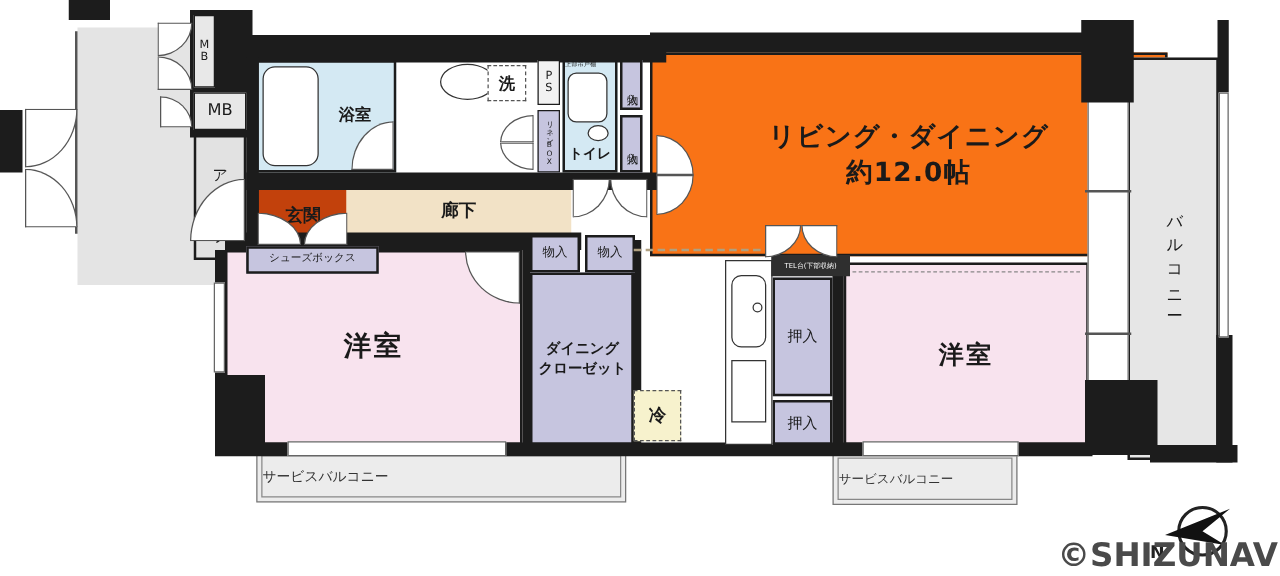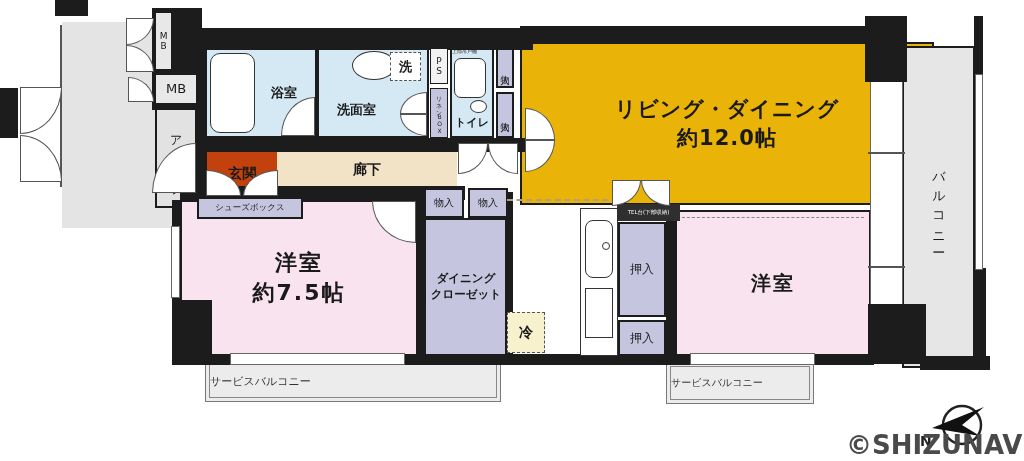--- a/index.html
+++ b/index.html
@@ -66,23 +66,20 @@
   <div class="abs wall" style="left:920px;top:356px;width:70px;height:14px;"></div>
   <div class="abs wall" style="left:973px;top:268px;width:13px;height:102px;"></div>
   <div class="abs wall" style="left:974px;top:16px;width:9px;height:58px;"></div>
 
   <div class="abs room" style="left:205px;top:48px;width:112px;height:90px;background:#d4e9f3;font-size:13px;padding-left:46px;">
       <span class="lbl">浴室</span>
     </div>
   <div class="abs fixture" style="left:210px;top:53px;width:45px;height:80px;border-radius:10px;"></div>
   <div class="abs arc" style="left:281px;top:97px;width:34px;height:39px;border-radius:100% 0 0 0;"></div>
 
-  <div class="abs room" style="left:317px;top:48px;width:112px;height:90px;background:#d4e9f3;font-size:13px;padding-top:34px;align-items:flex-start;padding-left:18px;">
-      <span class="lbl">洗面室</span>
-    </div>
   <div class="abs fixture" style="left:352px;top:51px;width:44px;height:29px;border-radius:50%;"></div>
   <div class="abs dashedbox" style="left:390px;top:52px;width:31px;height:29px;background:#fff;font-size:13px;">
       <span class="lbl">洗</span>
     </div>
   <div class="abs arc" style="left:400px;top:92px;width:27px;height:22px;border-radius:100% 0 0 0;"></div>
   <div class="abs arc" style="left:400px;top:114px;width:27px;height:22px;border-radius:0 0 0 100%;"></div>
 
   <div class="abs room vtext" style="left:430px;top:48px;width:18px;height:36px;background:#f2f2f2;border-width:1px;font-size:9px;z-index:4;">
       <span>PS</span>
     </div>
@@ -97,21 +94,21 @@
   <div class="abs fixture" style="left:454px;top:58px;width:32px;height:40px;border-radius:7px;"></div>
   <div class="abs fixture" style="left:470px;top:100px;width:17px;height:13px;border-radius:50%;"></div>
 
   <div class="abs room vtext purple" style="left:496px;top:48px;width:18px;height:40px;font-size:9px;z-index:4;">
       <span>物入</span>
     </div>
   <div class="abs room vtext purple" style="left:496px;top:92px;width:18px;height:46px;font-size:9px;z-index:4;">
       <span>物入</span>
     </div>
 
-  <div class="abs room" style="left:520px;top:42px;width:414px;height:163px;background:#eab308;font-size:21px;letter-spacing:1px;">
+  <div class="abs room" style="left:520px;top:42px;width:414px;height:163px;background:#f97316;font-size:21px;letter-spacing:1px;">
     <span class="lbl">リビング・ダイニング</span>
     <span class="lbl">約12.0帖</span>
   </div>
   <div class="abs arc" style="left:525px;top:140px;width:30px;height:32px;border-radius:0 0 100% 0;"></div>
   <div class="abs arc" style="left:525px;top:108px;width:30px;height:32px;border-radius:0 100% 0 0;"></div>
 
   <div class="abs room" style="left:205px;top:150px;width:75px;height:47px;background:#c2410c;font-size:14px;">
       <span class="lbl">玄関</span>
     </div>
   <div class="abs arc" style="left:206px;top:170px;width:35px;height:26px;border-radius:0 100% 0 0;"></div>
@@ -121,21 +118,20 @@
     </div>
 
   <div class="abs room noborder" style="left:277px;top:150px;width:180px;height:38px;background:#f2e2c6;font-size:14px;">
       <span class="lbl">廊下</span>
     </div>
   <div class="abs arc" style="left:458px;top:143px;width:30px;height:31px;border-radius:0 0 100% 0;"></div>
   <div class="abs arc" style="left:488px;top:143px;width:30px;height:31px;border-radius:0 0 0 100%;"></div>
 
   <div class="abs room" style="left:180px;top:200px;width:238px;height:156px;background:#f8e3ee;font-size:22px;letter-spacing:2px;">
     <span class="lbl">洋室</span>
-    <span class="lbl">約7.5帖</span>
   </div>
   <div class="abs arc" style="left:372px;top:201px;width:44px;height:42px;border-radius:0 0 0 100%;"></div>
   <div class="abs win" style="left:171px;top:226px;width:9px;height:72px;"></div>
   <div class="abs win" style="left:230px;top:353px;width:175px;height:12px;"></div>
 
   <div class="abs room purple" style="left:424px;top:188px;width:40px;height:30px;font-size:10px;z-index:4;">
       <span>物入</span>
     </div>
   <div class="abs room purple" style="left:468px;top:188px;width:40px;height:30px;font-size:10px;z-index:4;">
       <span>物入</span>

